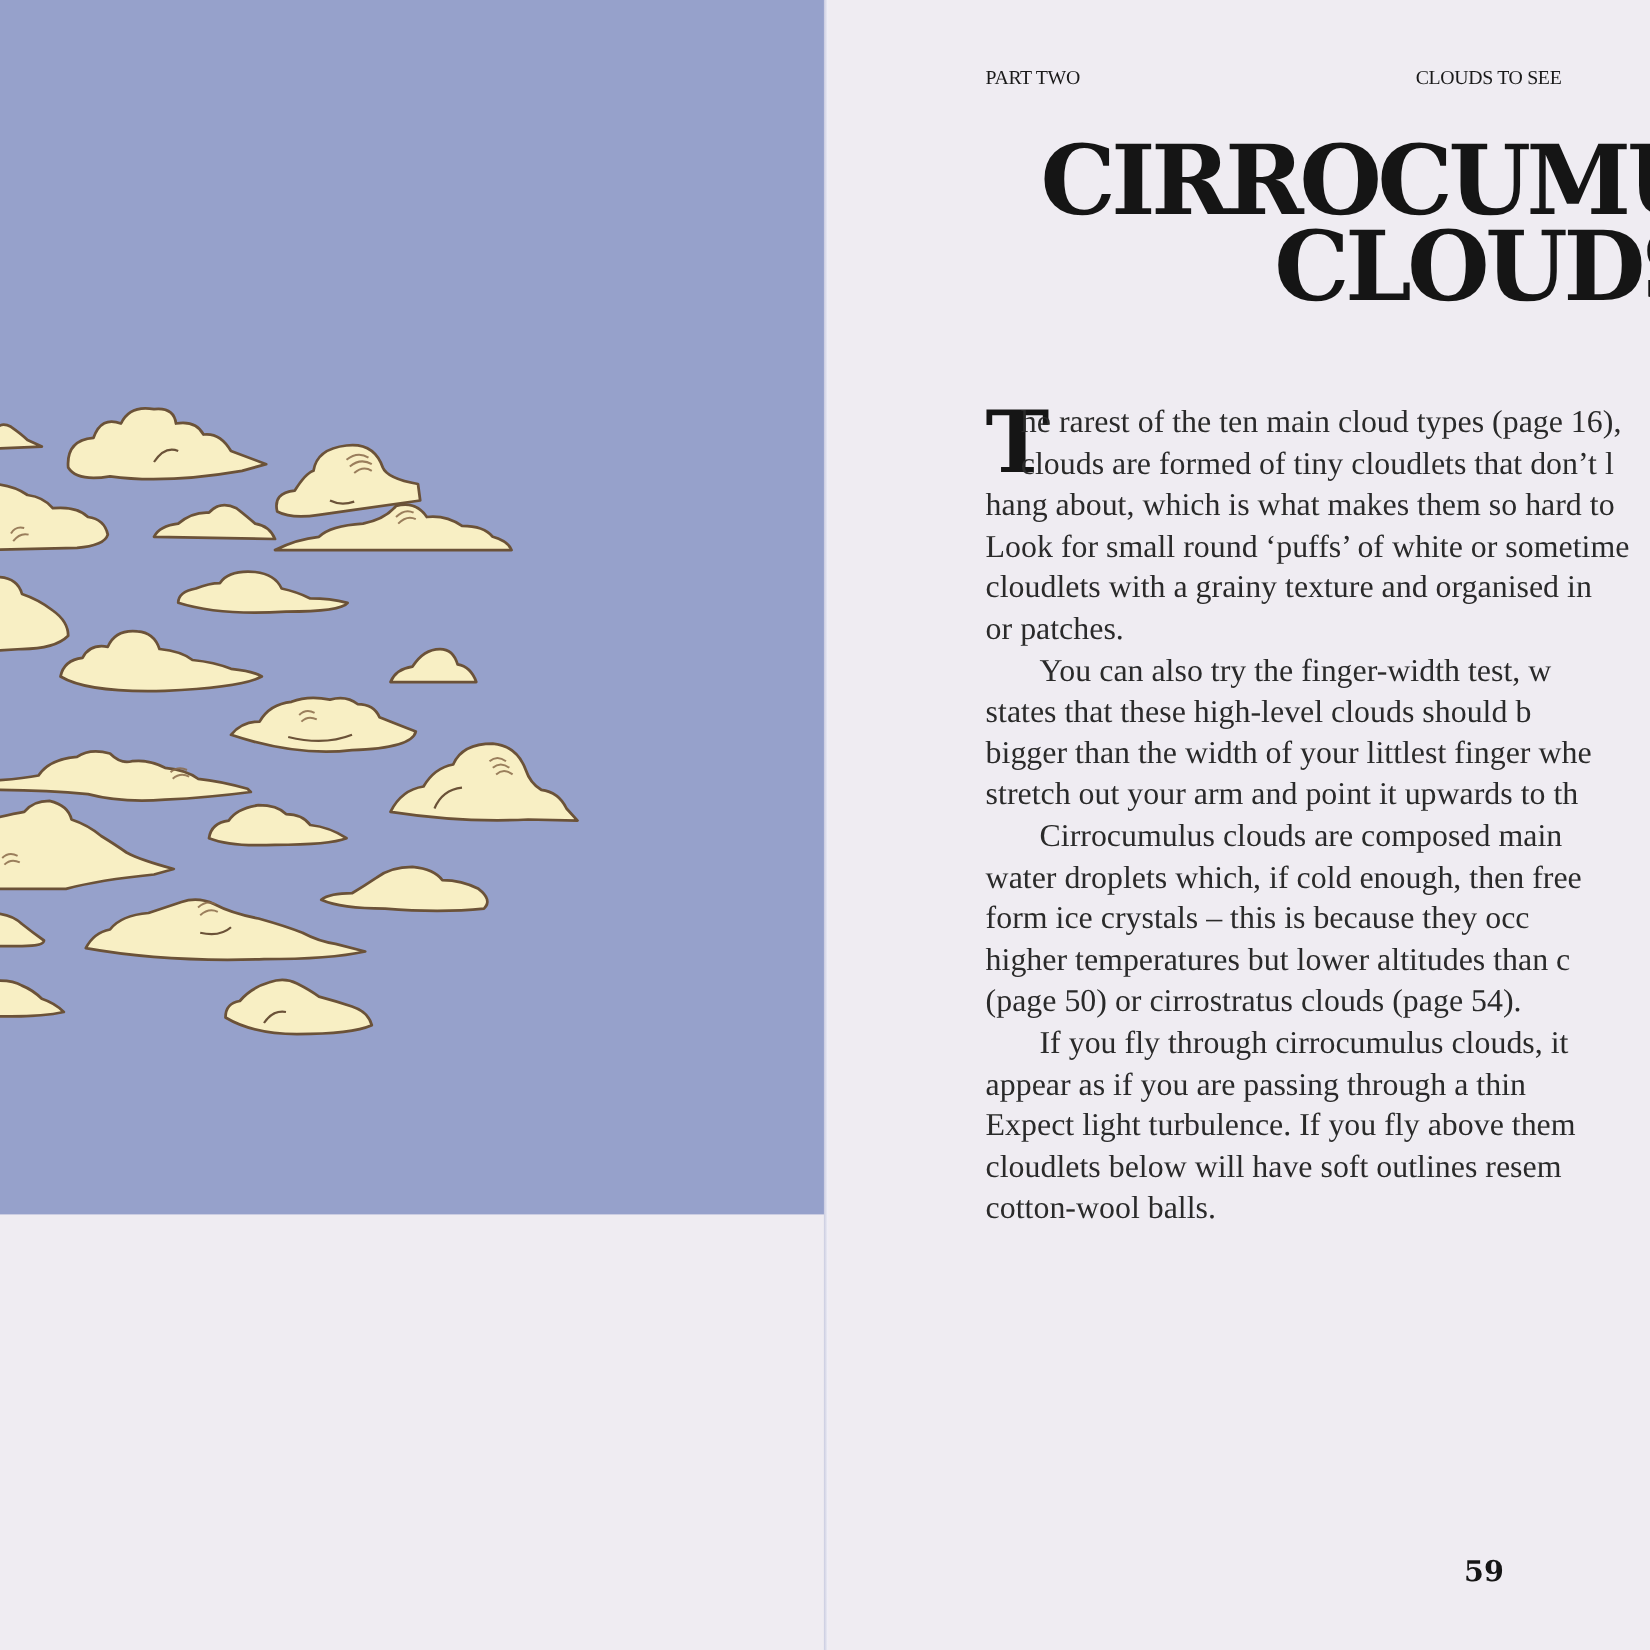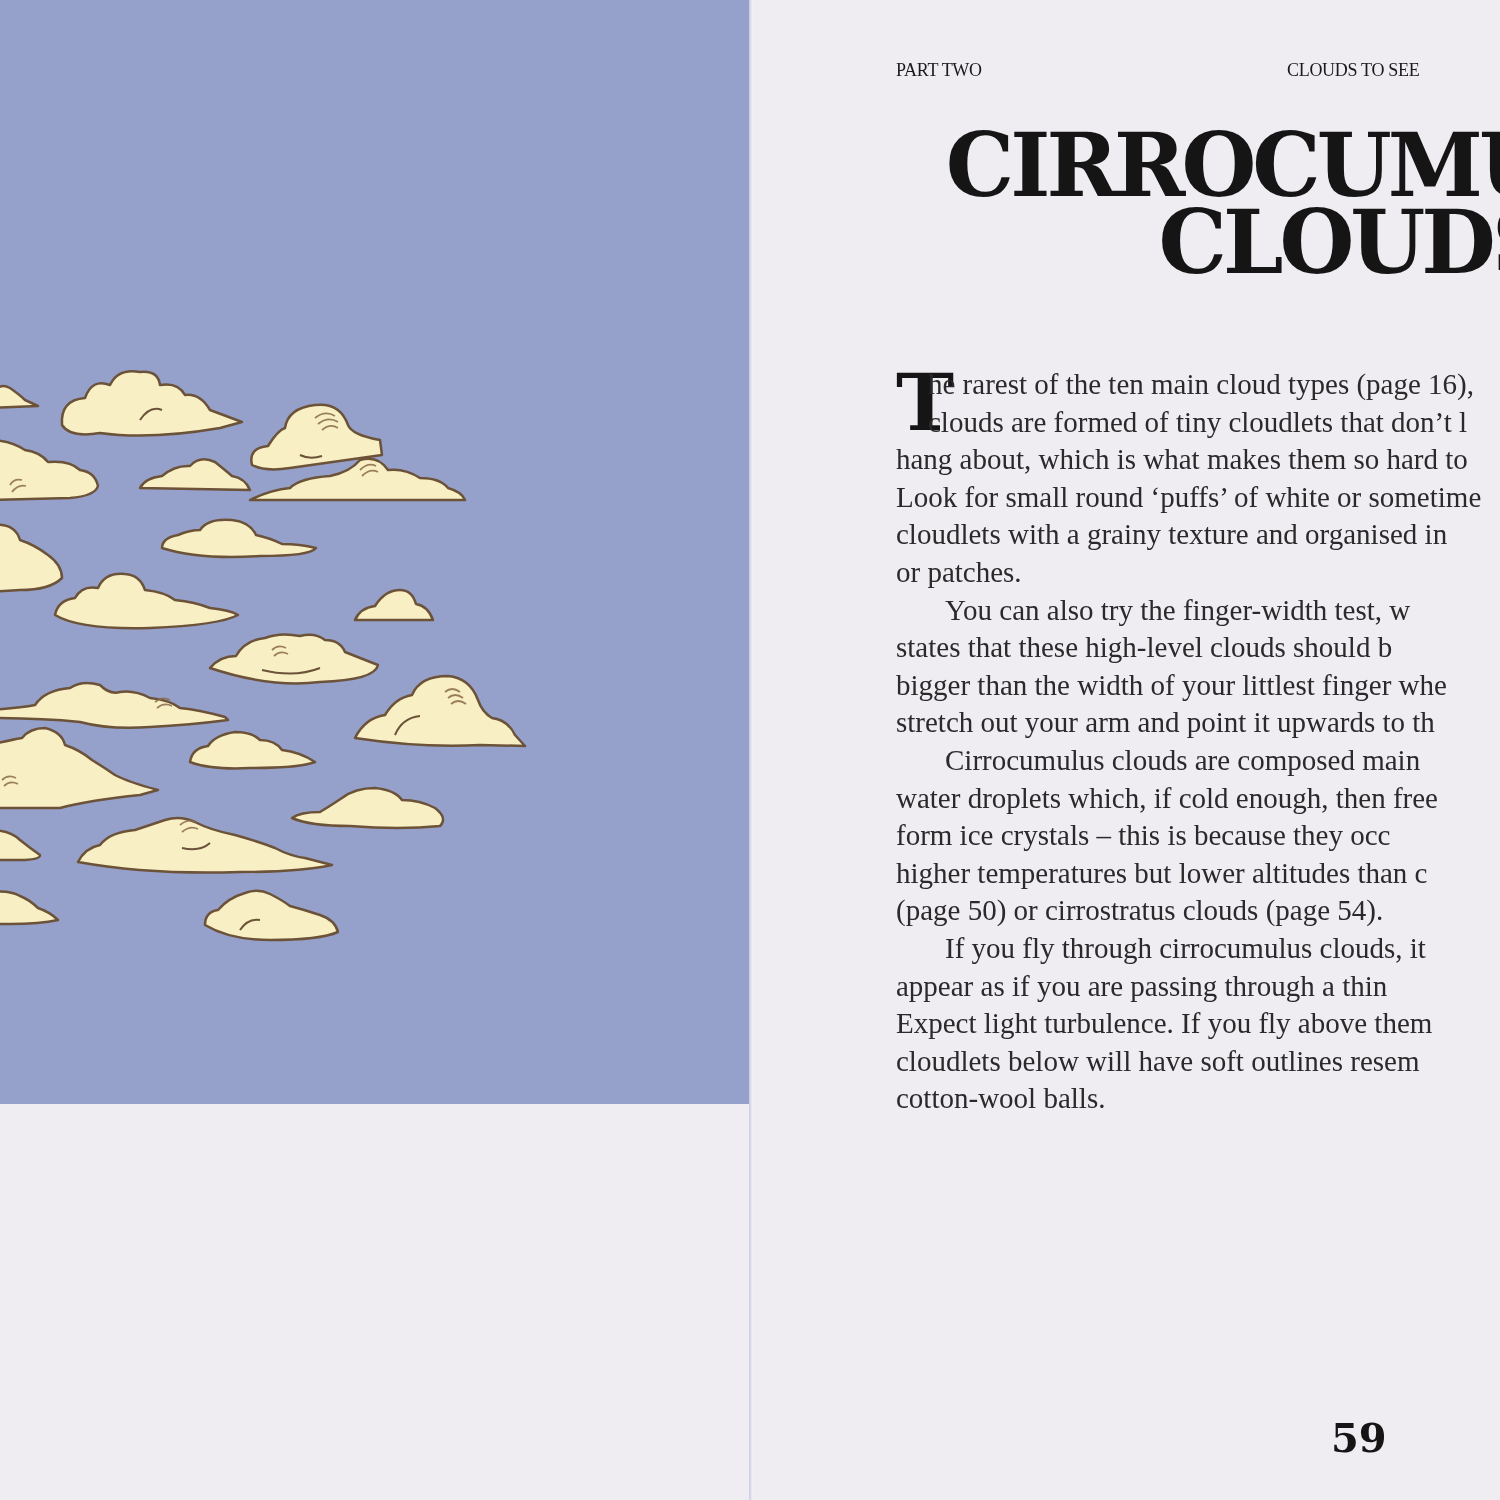--- a/index.html
+++ b/index.html
@@ -22,21 +22,21 @@
 
   .title { position: absolute; right: -50px; top: 128px; text-align: right; font-family: "DejaVu Serif", serif; font-weight: bold; font-size: 86px; line-height: 76px; color: #151515; letter-spacing: -4px; white-space: nowrap; transform: scaleY(1.02); }
   .title span { display: block; }
 
   .body-text { position: absolute; left: 143px; top: 366px; width: 640px; font-family: "Liberation Serif", serif; font-size: 29px; line-height: 37.6px; color: #2a2a2a; white-space: nowrap; }
   .body-text .line { display: block; height: 37.6px; }
   .body-text .indent { padding-left: 49px; }
   .drop-cap { position: absolute; left: 143px; top: 364px; font-family: "DejaVu Serif", serif; font-weight: bold; font-size: 78px; line-height: 78px; color: #151515; }
   .body-text .dc-pad { padding-left: 32px; }
 
-  .folio { position: absolute; left: 578px; top: 1414px; font-family: "DejaVu Serif", serif; font-weight: bold; font-size: 40px; color: #151515; }
+  .folio { position: absolute; left: 578px; top: 1414px; font-family: "DejaVu Serif", serif; font-weight: bold; font-size: 26px; color: #151515; }
 </style>
 </head>
 <body>
 
 <div class="spread">
 
   <div class="left-page">
     <svg class="clouds-svg" viewBox="0 0 750 1500" xmlns="http://www.w3.org/2000/svg">
       <defs>
         <g id="cloudA">

